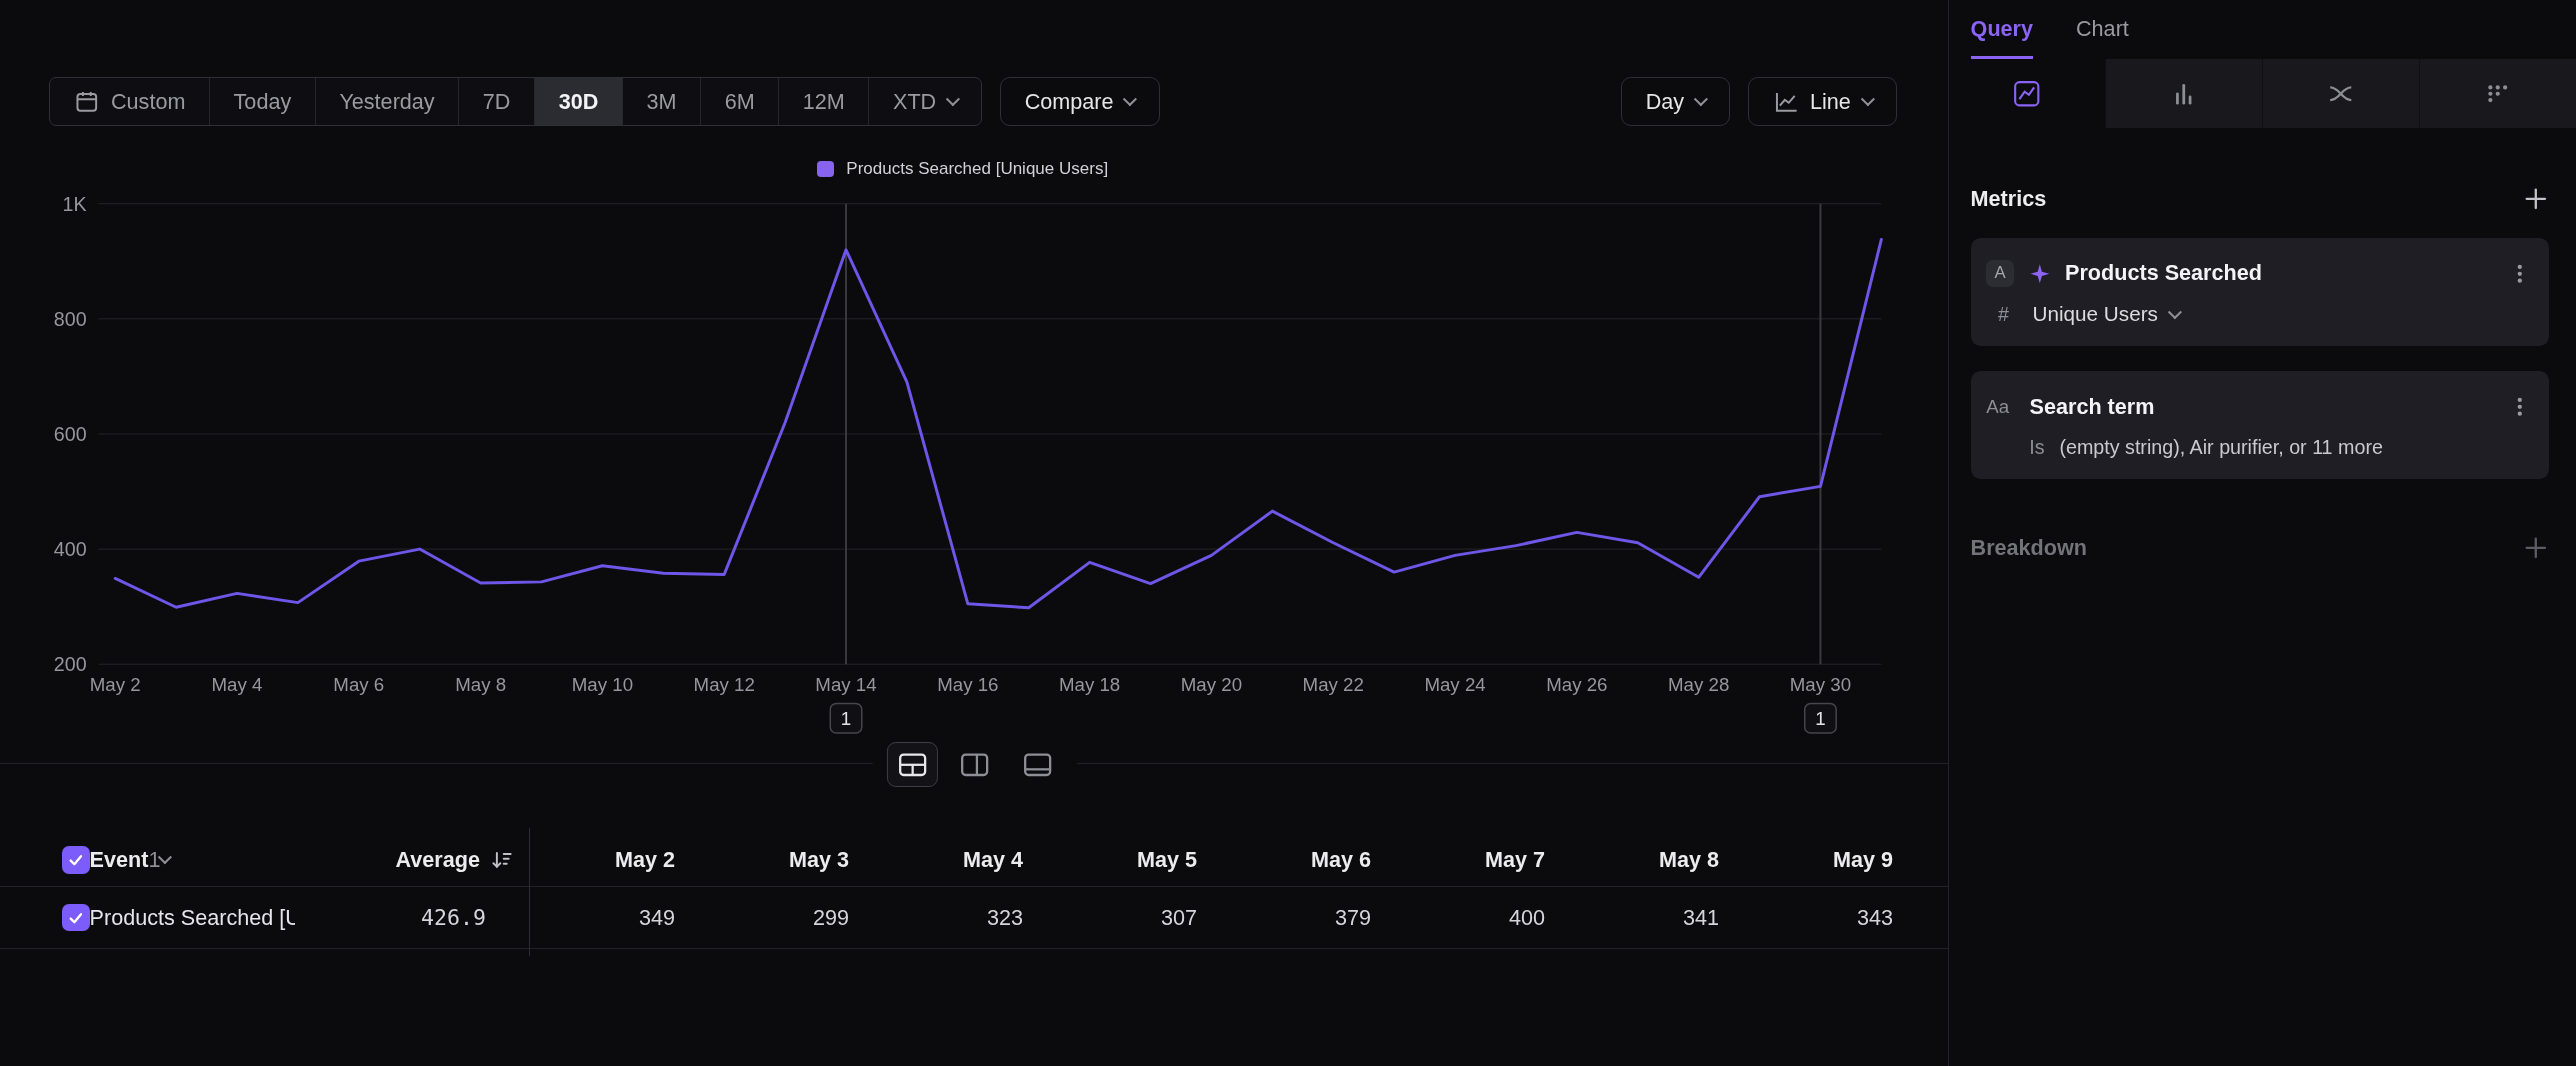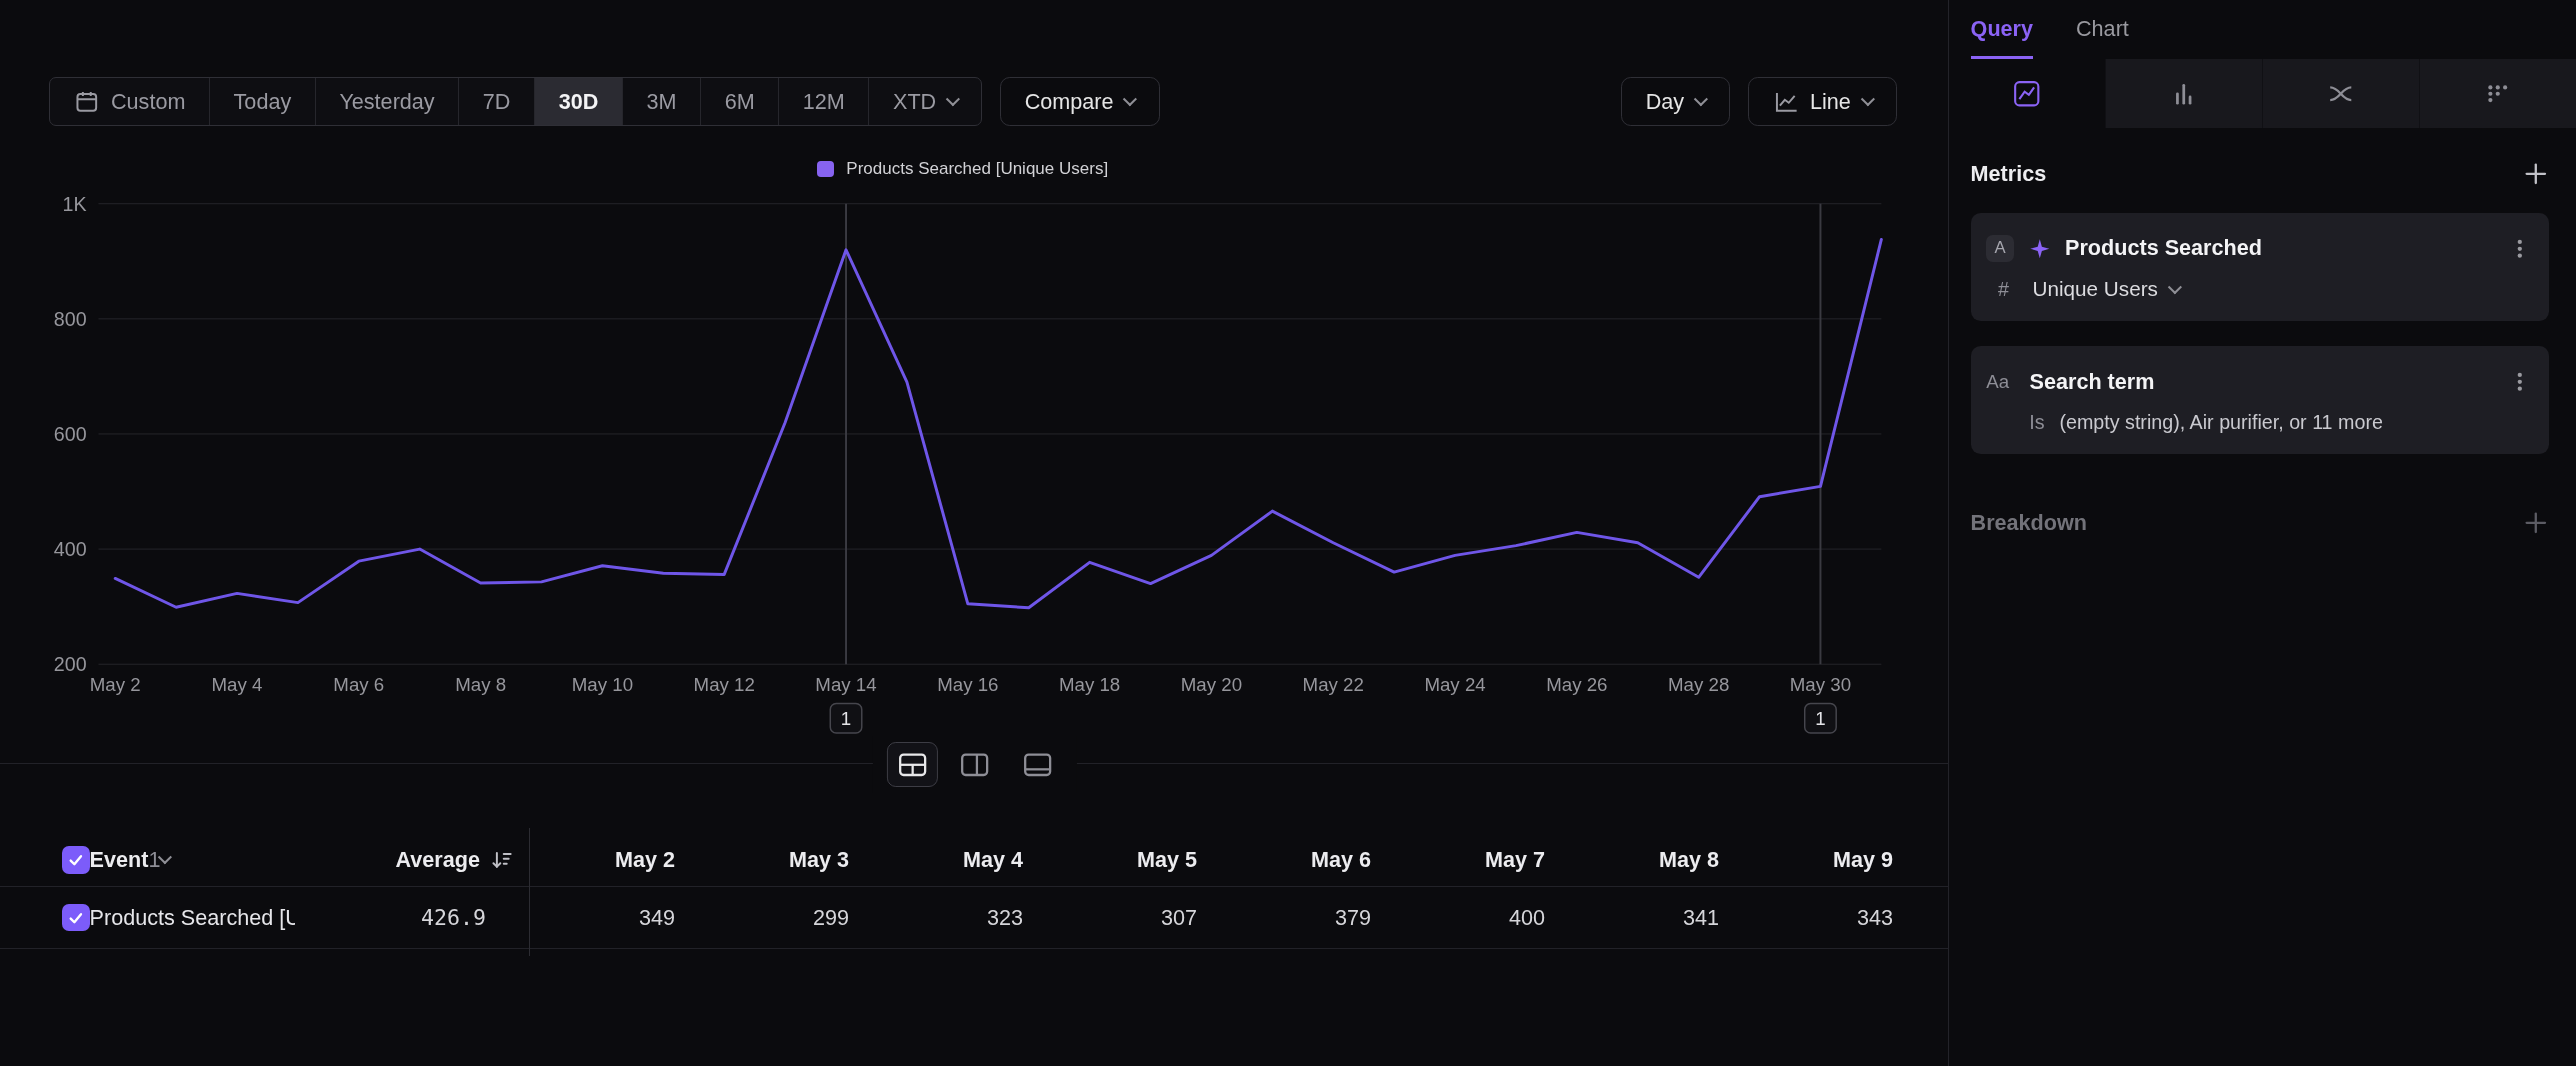--- a/index.html
+++ b/index.html
@@ -62,21 +62,21 @@
   .sidebar-tabs { height:59px; display:flex; align-items:stretch; padding-left:21.6px; gap:43px; }
   .stab { display:flex; align-items:center; font-size:21.6px; color:#9a9aa0; cursor:pointer;
     border-bottom:3px solid transparent; padding-top:2px; }
   .stab.active { color:#8b63f5; font-weight:700; border-bottom-color:#8b63f5; }
   .view-tabs { display:flex; height:69px; }
   .view-tab { flex:1; display:grid; place-items:center; cursor:pointer; color:#8e8e96; }
   .view-tab.inactive { background:#18181d; border-left:1px solid #101014; }
   .view-tab.active { color:#8b63f5; }
   .sidebar-body { padding:0 26.6px 0 21.6px; }
   .section-header { display:flex; align-items:center; justify-content:space-between;
-    margin-top:32px; font-size:21.6px; font-weight:700; color:#ededf0; }
+    margin-top:57px; font-size:21.6px; font-weight:700; color:#ededf0; }
   .section-header.breakdown { color:#73737a; margin-top:55px; }
   .plus { color:#c2c2c8; cursor:pointer; display:inline-flex; }
   .plus.dim { color:#5c5c64; }
   .card { background:#1e1e24; border-radius:9.8px; margin-top:25.6px; padding:13.8px 17.7px 11.8px 15.7px; cursor:pointer; }
   .card-row1 { display:flex; align-items:center; gap:13.8px; height:43px; }
   .card-row2 { display:flex; align-items:center; gap:14.8px; height:39px; padding-left:11.8px; }
   .card-row2.filter { padding-left:43px; font-size:19.7px; }
   .badge-a { width:27.6px; height:27.6px; background:#2c2c33; border-radius:6.9px;
     display:grid; place-items:center; font-size:16.7px; color:#a6a6ae; }
   .aa { color:#8e8e96; font-size:18.7px; width:29.5px; }

